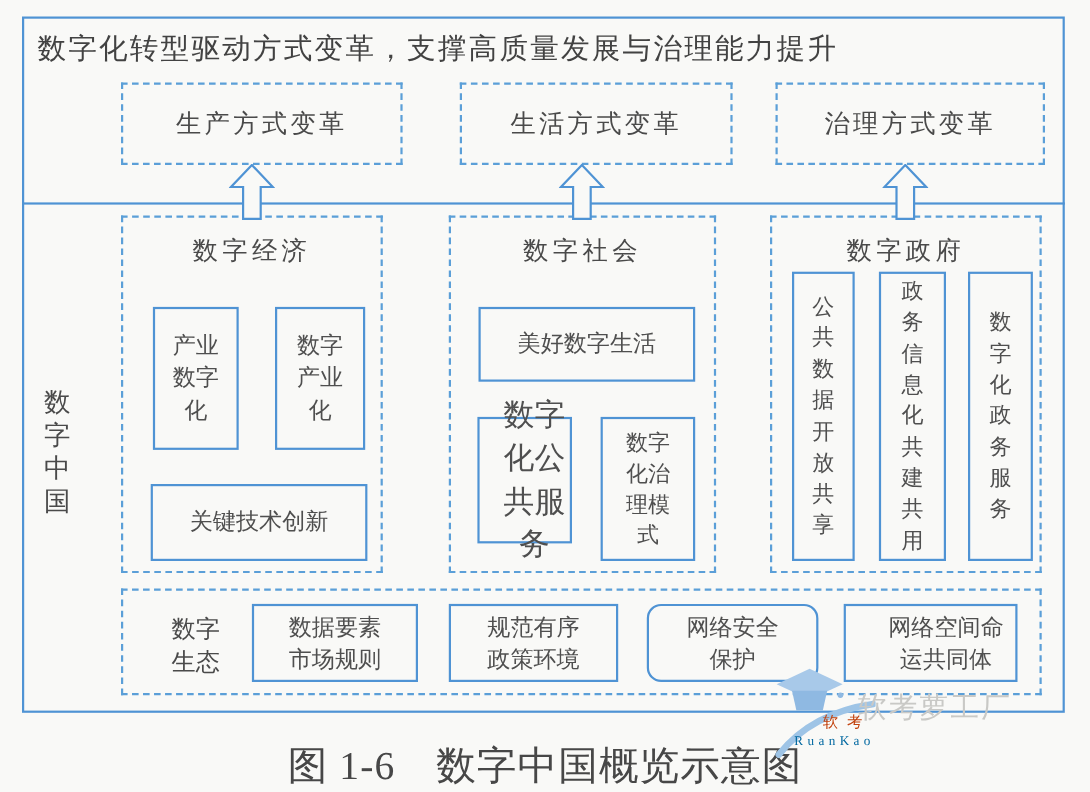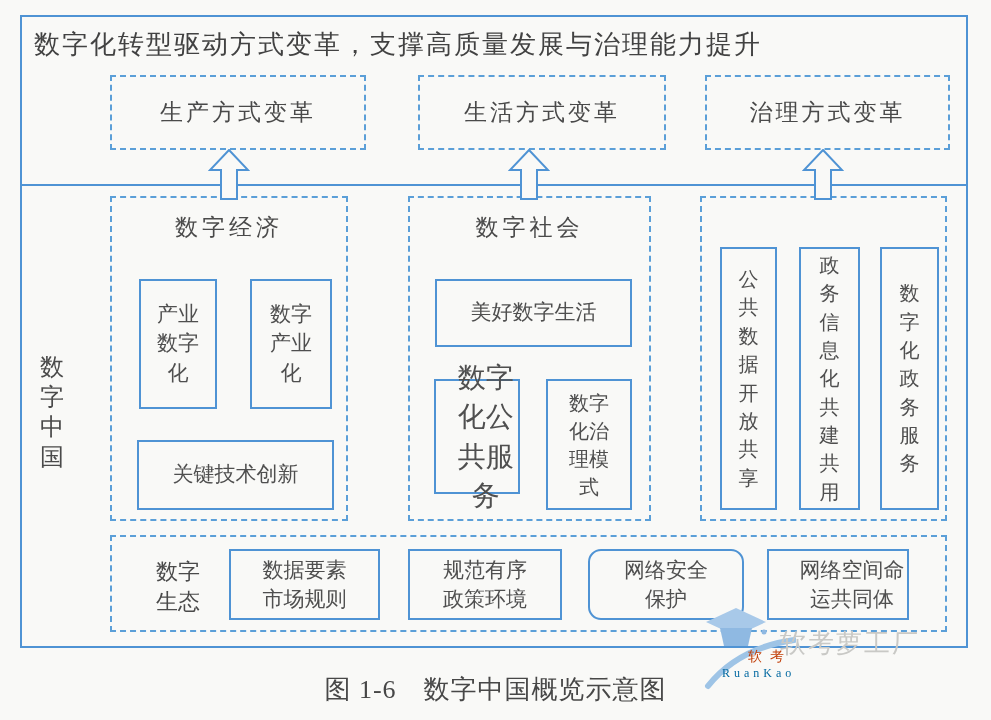--- a/index.html
+++ b/index.html
@@ -49,21 +49,21 @@
     position:absolute;left:38px;top:352px;width:28px;
     font-size:24px;line-height:1.25;color:#4a4a4a;text-align:center;z-index:2;
   }
   .eco-label{
     position:absolute;display:flex;align-items:center;justify-content:center;
     text-align:center;font-size:22px;line-height:1.35;color:#4a4a4a;
   }
   .arrow{position:absolute;z-index:5;}
   .caption{
     position:absolute;left:0;top:672px;width:991px;text-align:center;
-    font-size:26px;letter-spacing:1px;color:#474747;z-index:2;
+    font-size:36px;letter-spacing:1px;color:#474747;z-index:2;
   }
   .watermark{position:absolute;left:698px;top:596px;width:290px;height:100px;z-index:10;}
   .wm-brand{
     position:absolute;left:82px;top:30px;font-size:26px;letter-spacing:2px;
     color:#c9c9c6;white-space:nowrap;
   }
   .wm-cn{position:absolute;left:50px;top:52px;font-size:14px;letter-spacing:8px;color:#c2410c;}
   .wm-en{position:absolute;left:24px;top:70px;font-size:12px;letter-spacing:4px;color:#0369a1;}
   .wm-logo{position:absolute;left:6px;top:6px;}
 </style>
@@ -119,20 +119,21 @@
     </div>
     <div class="ibox w2" style="left:24px;top:181px;width:86px;height:115px;font-size:28px;justify-content:flex-end;">
       <span>数字化公共服务</span>
     </div>
     <div class="ibox w2" style="left:136px;top:181px;width:86px;height:131px;font-size:20px;">
       <span>数字化治理模式</span>
     </div>
   </div>
 
   <div class="col" style="left:700px;top:196px;width:247px;height:325px;">
+    <div class="col-title">数字政府</div>
     <div class="ibox w1" style="left:18px;top:49px;width:57px;height:263px;">
       <span>公共数据开放共享</span>
     </div>
     <div class="ibox w1" style="left:97px;top:49px;width:61px;height:263px;">
       <span>政务信息化共建共用</span>
     </div>
     <div class="ibox w1" style="left:178px;top:49px;width:59px;height:263px;">
       <span>数字化政务服务</span>
     </div>
   </div>
@@ -143,21 +144,21 @@
     </div>
     <div class="ibox w4" style="left:117px;top:12px;width:151px;height:71px;">
       <span>数据要素市场规则</span>
     </div>
     <div class="ibox w4" style="left:296px;top:12px;width:154px;height:71px;">
       <span>规范有序政策环境</span>
     </div>
     <div class="ibox w4" style="left:476px;top:12px;width:156px;height:71px;border-radius:13px;">
       <span>网络安全保护</span>
     </div>
-    <div class="ibox w5" style="left:655px;top:12px;width:142px;height:71px;padding-left:28px;">
+    <div class="ibox w5" style="left:655px;top:12px;width:158px;height:71px;padding-left:28px;">
       <span>网络空间命运共同体</span>
     </div>
   </div>
 
   <div class="watermark">
     <svg class="wm-logo" width="92" height="88" viewBox="0 0 92 88">
       <polygon points="32,6 62,20 32,34 2,20" fill="#a8c9e9"></polygon>
       <polygon points="16,26 48,26 44,44 20,44" fill="#8fb9e2"></polygon>
       <circle cx="60" cy="30" r="2.5" fill="#8fb9e2"></circle>
       <path d="M4 84 Q34 46 90 38" fill="none" stroke="#9ec4e6" stroke-width="6" stroke-linecap="round"></path>

